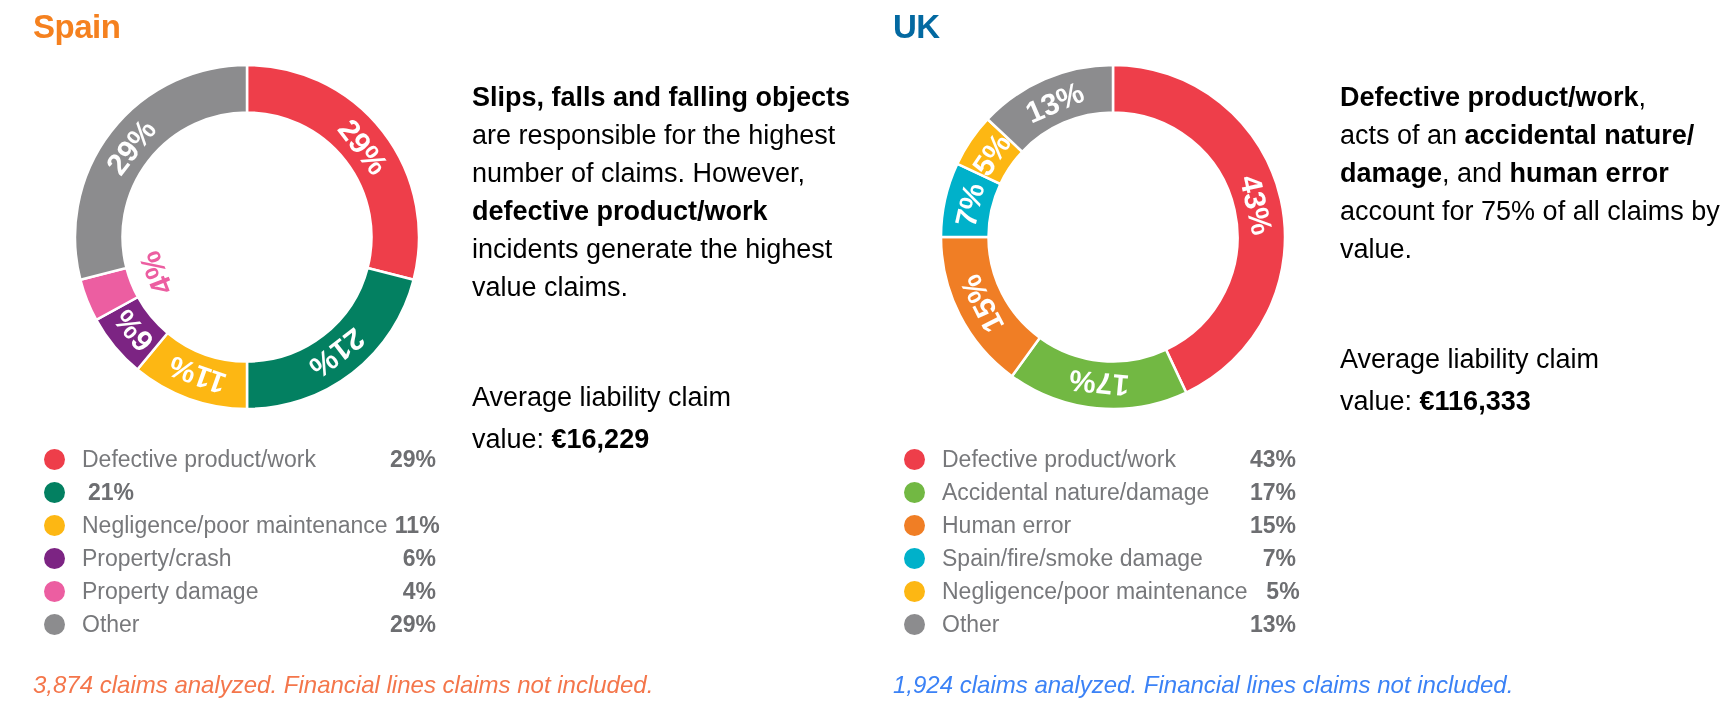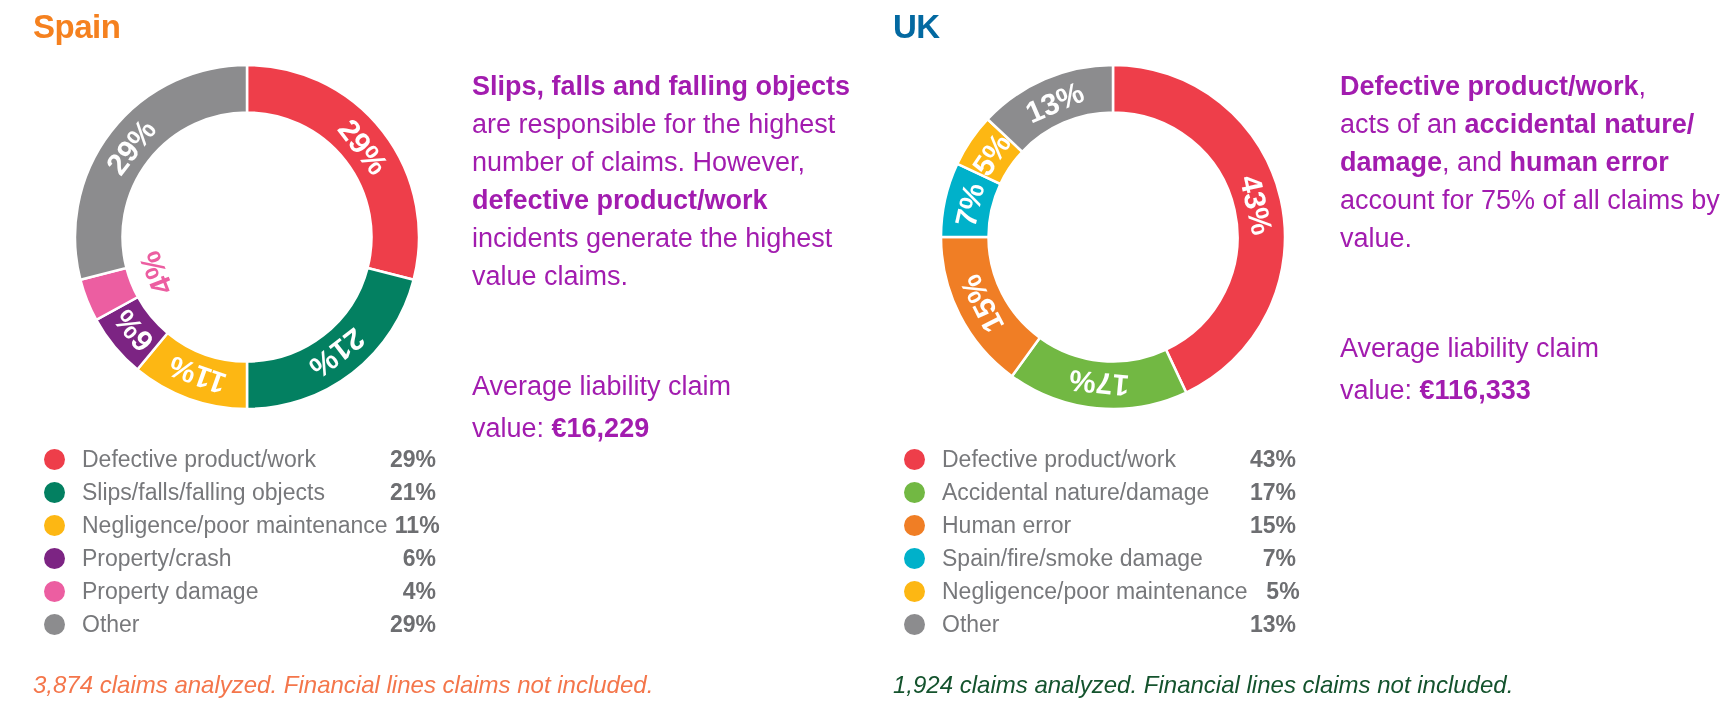--- a/index.html
+++ b/index.html
@@ -21,22 +21,22 @@
   }
 
   .donut { position: absolute; top: 57px; left: 67px; width: 360px; height: 360px; }
   .panel--uk .donut { left: 73px; }
   .slice-label {
     font-family: "Liberation Sans", sans-serif;
     font-size: 30px; font-weight: bold;
   }
 
   .textcol {
-    position: absolute; left: 472px; top: 67px; width: 392px;
-    color: #a21caf; font-size: 27px; line-height: 38px;
+    position: absolute; left: 472px; top: 78px; width: 392px;
+    color: #000000; font-size: 27px; line-height: 38px;
   }
   .panel--uk .textcol { left: 480px; width: 384px; }
   .avg-block { margin-top: 70px; line-height: 42px; }
   .tline { white-space: nowrap; }
   .b { font-weight: bold; }
 
   .legend { position: absolute; left: 44px; top: 443px; width: 392px; }
   .lrow { display: flex; align-items: center; height: 33px; }
   .dot {
     width: 21px; height: 21px; border-radius: 50%;
@@ -91,21 +91,20 @@
         </div>
     </div>
     <div class="legend">
         <div class="lrow">
           <span class="dot" style="background: rgb(238, 62, 74);"></span>
           <span class="llabel">Defective product/work</span>
           <span class="lpct">29%</span>
         </div>
         <div class="lrow">
           <span class="dot" style="background: rgb(3, 128, 97);"></span>
-          <span class="llabel">Slips/falls/falling objects</span>
           <span class="lpct">21%</span>
         </div>
         <div class="lrow">
           <span class="dot" style="background: rgb(253, 183, 19);"></span>
           <span class="llabel">Negligence/poor maintenance</span>
           <span class="lpct">11%</span>
         </div>
         <div class="lrow">
           <span class="dot" style="background: rgb(124, 36, 131);"></span>
           <span class="llabel">Property/crash</span>
@@ -179,16 +178,16 @@
           <span class="dot" style="background: rgb(253, 183, 19);"></span>
           <span class="llabel">Negligence/poor maintenance</span>
           <span class="lpct">5%</span>
         </div>
         <div class="lrow">
           <span class="dot" style="background: rgb(140, 140, 142);"></span>
           <span class="llabel">Other</span>
           <span class="lpct">13%</span>
         </div>
       </div>
-    <p class="footnote" style="color: #14532d; font-style: italic;">1,924 claims analyzed. Financial lines claims not included.</p>
+    <p class="footnote" style="color: #3b82f6; font-style: italic;">1,924 claims analyzed. Financial lines claims not included.</p>
   </section>
 
 </div>
 
 </body></html>

